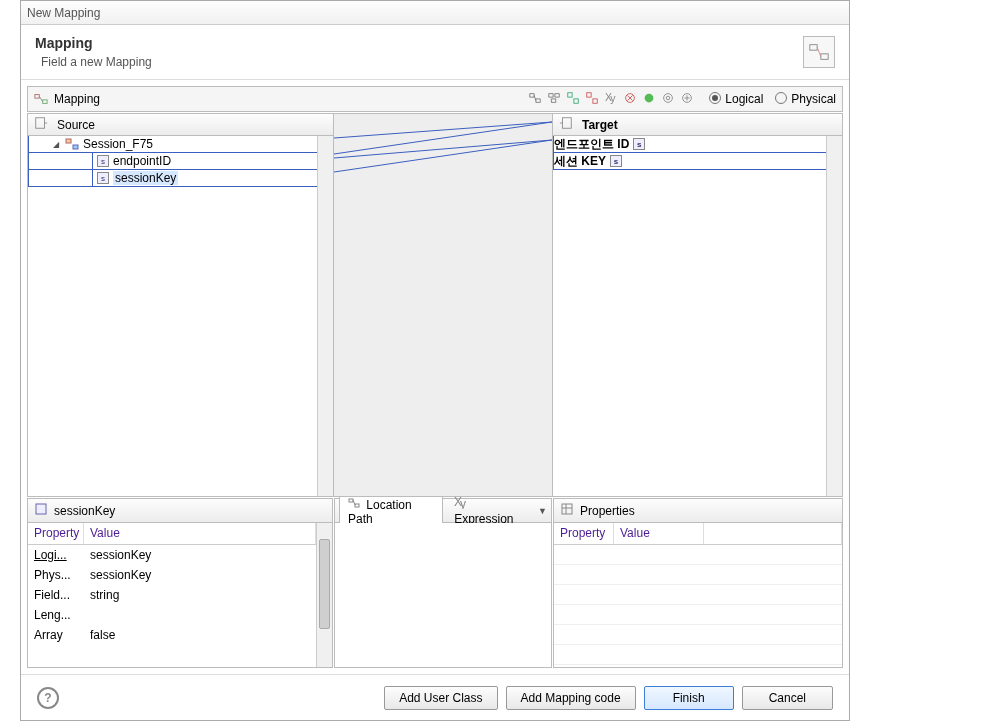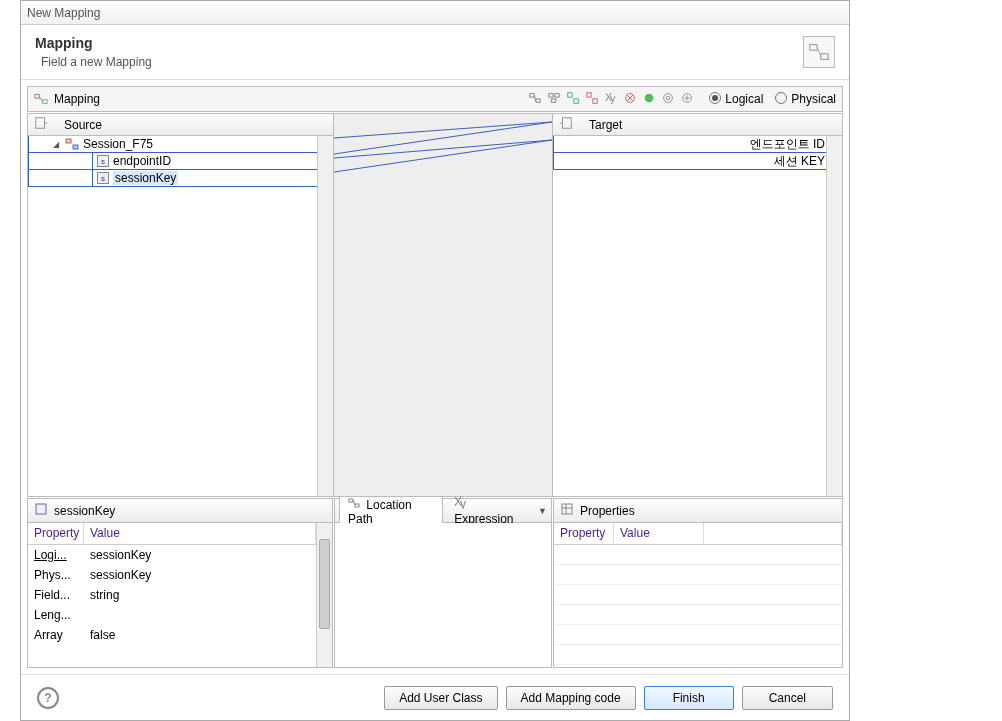--- a/index.html
+++ b/index.html
@@ -15,33 +15,33 @@
   .mapping-head { height:26px; border:1px solid #bcbcbc; background:#f5f5f5; display:flex; align-items:center; padding:0 6px; position:relative;}
   .mapping-head .label { display:flex; align-items:center; gap:6px;}
   .mapping-head .small-icon { width:14px;height:14px; display:inline-flex; align-items:center; justify-content:center;}
   .toolbar-icons { margin-left:auto; display:flex; gap:5px; align-items:center;}
   .radio-group { display:flex; align-items:center; gap:12px; margin-left:10px;}
   .radio-item { display:flex; align-items:flex-start; gap:4px;}
   .radio { width:12px;height:12px;border:1px solid #777;border-radius:50%;display:inline-flex;align-items:center;justify-content:center;}
   .radio.checked::after{content:'';width:6px;height:6px;border-radius:50%;background:#555;}
   .canvas-row { flex:1; display:flex; border:1px solid #bcbcbc; position:relative; min-height:0;}
   .source-panel { width:306px; border-right:1px solid #bcbcbc; display:flex; flex-direction:column;}
-  .panel-header { height:22px; background:linear-gradient(#fdfdfd,#ececec); border-bottom:1px solid #bcbcbc; display:flex; align-items:center; padding:0 6px; gap:16px;}
-  .target-panel { width:290px; border-left:1px solid #bcbcbc; display:flex; flex-direction:column;}
+  .panel-header { height:22px; background:linear-gradient(#fdfdfd,#ececec); border-bottom:1px solid #bcbcbc; display:flex; align-items:center; padding:0 6px; gap:9px;}
+  .target-panel { width:290px; border-left:1px solid #bcbcbc; display:flex; flex-direction:column;font-weight:bold;}
   .middle-canvas { flex:1; background:#eeeeee; position:relative;}
   .tree { flex:1; position:relative; background:#fff; overflow:auto;}
   .tree-row { height:18px; display:flex; align-items:center; border:1px solid #3b5fc0; margin-top:-1px;}
   .tree-row.session { padding-left:22px; background:#fff;}
   .tree-row.field { background:#fff;}
   .tree-row.field .pad { width:64px; border-right:1px solid #3b5fc0; height:100%;}
   .tree-row.field .icon-s { margin-left:4px;}
   .tree-row.session .expander { width:10px;height:10px;display:inline-flex;align-items:center;justify-content:center;margin-right:4px; font-size:8px; color:#555;}
   .icon-s { width:12px;height:12px;border:1px solid #888;background:#eef;color:#336;font-size:8px;display:inline-flex;align-items:center;justify-content:center;margin-right:4px;}
   .icon-obj { width:14px;height:12px;margin-right:4px;display:inline-flex;align-items:center;justify-content:center;font-size:9px;}
-  .target-tree .tree-row { justify-content:flex-end; }
+  .target-tree .tree-row { }
   .target-tree .tree-row .icon-s { margin-left:4px; margin-right:0;}
   .bottom-row { height:170px; display:flex; gap:1px;}
   .bottom-panel { border:1px solid #bcbcbc; display:flex; flex-direction:column;}
   .bottom-panel.prop-left { width:306px;}
   .bottom-panel.expr-mid { flex:1;}
   .bottom-panel.prop-right { width:290px;}
   .bp-header { height:24px; display:flex; align-items:center; padding:0 6px; border-bottom:1px solid #bcbcbc; background:linear-gradient(#fdfdfd,#ececec); gap:6px;}
   .table { flex:1; overflow:auto; position:relative;}
   .table-head { display:flex; height:22px; border-bottom:1px solid #ccc;}
   .table-head .th { padding:3px 6px; color:#4c1d95; border-right:1px solid #ddd;}

